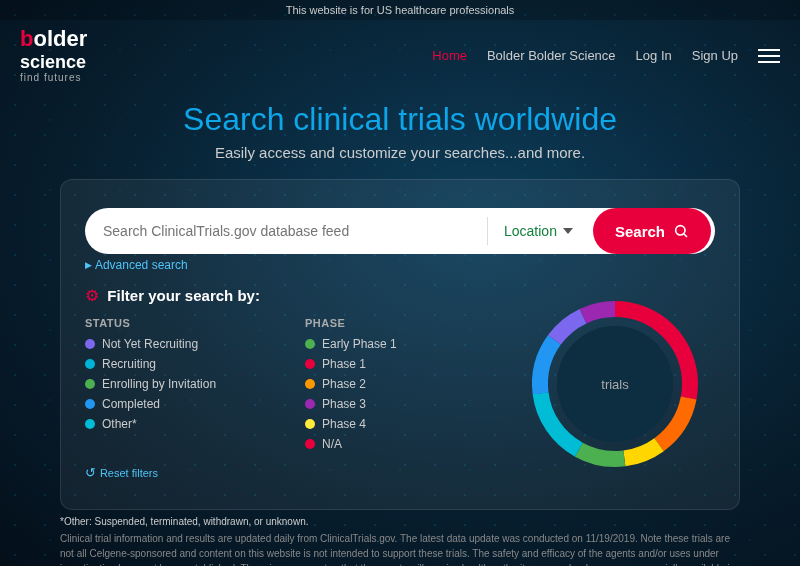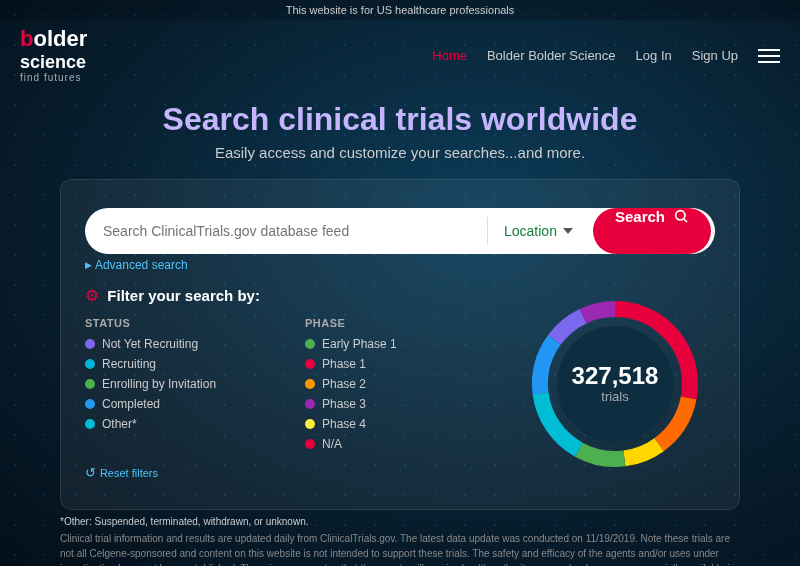--- a/index.html
+++ b/index.html
@@ -95,22 +95,22 @@
 
     .main-content {
       position: relative;
       z-index: 10;
       padding: 10px 60px 0;
     }
 
     .hero-title {
       text-align: center;
       font-size: 32px;
-      font-weight: bold;
-      color: #c4b5fd;
+      font-weight: normal;
+      color: #0ea5e9;
       margin-bottom: 6px;
     }
     .hero-subtitle {
       text-align: center;
       font-size: 15px;
       color: #ccc;
       margin-bottom: 18px;
     }
 
     .search-container {
@@ -167,20 +167,21 @@
       background: #e8003d;
       color: white;
       border: none;
       border-radius: 30px;
       padding: 0 22px;
       height: 46px;
       font-size: 15px;
       font-weight: bold;
       cursor: pointer;
       display: flex;
+      align-items: center;
       gap: 8px;
       margin: 0 4px;
     }
     .search-icon-svg {
       width: 16px;
       height: 16px;
     }
 
     .advanced-link {
       color: #4fc3f7;
@@ -445,21 +446,20 @@
               <circle cx="90" cy="90" r="75" fill="none" stroke="#FFD600" stroke-width="16" stroke-dasharray="37.69911184307752 433.53978619539146" transform="rotate(54 90 90)"></circle>
               <circle cx="90" cy="90" r="75" fill="none" stroke="#4CAF50" stroke-width="16" stroke-dasharray="47.1238898038469 424.11500823462205" transform="rotate(82.79999999999998 90 90)"></circle>
               <circle cx="90" cy="90" r="75" fill="none" stroke="#00bcd4" stroke-width="16" stroke-dasharray="70.68583470577035 400.5530633326986" transform="rotate(118.79999999999998 90 90)"></circle>
               <circle cx="90" cy="90" r="75" fill="none" stroke="#2196F3" stroke-width="16" stroke-dasharray="56.548667764616276 414.6902302738527" transform="rotate(172.8 90 90)"></circle>
               <circle cx="90" cy="90" r="75" fill="none" stroke="#7B68EE" stroke-width="16" stroke-dasharray="37.69911184307752 433.53978619539146" transform="rotate(216 90 90)"></circle>
               <circle cx="90" cy="90" r="75" fill="none" stroke="#9C27B0" stroke-width="16" stroke-dasharray="32.98672286269283 438.25217517577613" transform="rotate(244.8 90 90)"></circle>
             </g>
           <circle cx="90" cy="90" r="58" fill="#0d2d40"></circle>
         </svg>
         <div class="donut-center">
-          <div class="donut-number">327,518</div>
           <div class="donut-label">trials</div>
         </div>
       </div>
     </div>
   </div>
 </div>
 
 <div class="footnotes">
   <p class="footnote-other">*Other: Suspended, terminated, withdrawn, or unknown.</p>
   <p class="footnote-main">Clinical trial information and results are updated daily from ClinicalTrials.gov. The latest data update was conducted on 11/19/2019. Note these trials are not all Celgene-sponsored and content on this website is not intended to support these trials. The safety and efficacy of the agents and/or uses under investigation have not been established. There is no guarantee that the agents will receive health authority approval or become commercially available in any country for the uses being investigated. Please note that all fields are accessible for search by going to the Advanced Search page.</p>

